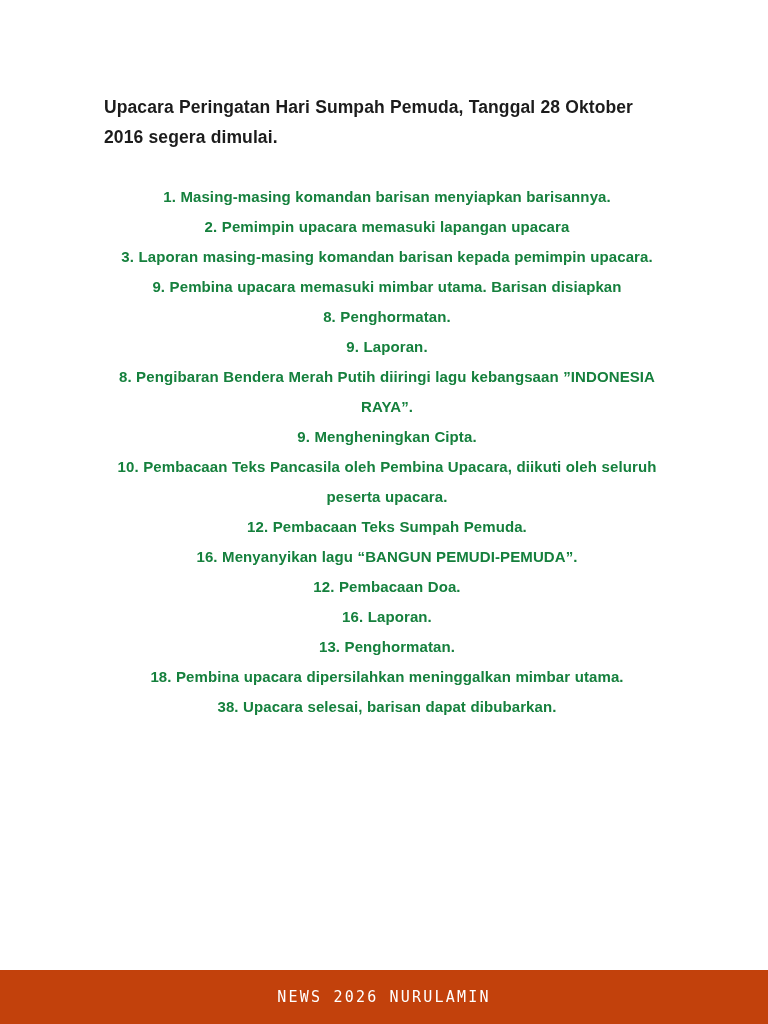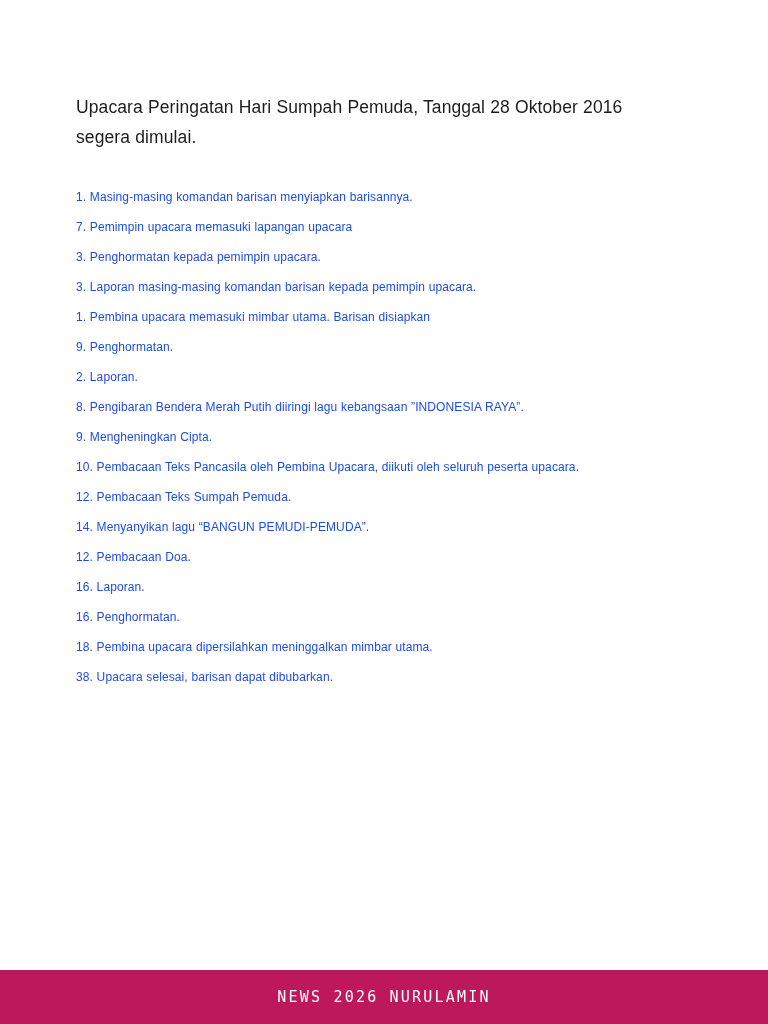--- a/index.html
+++ b/index.html
@@ -20,23 +20,24 @@
     left: 0;
     top: 0;
     width: 768px;
     height: 1024px;
     background: #ffffff;
     box-sizing: border-box;
   }
 
   .doc-body {
     position: absolute;
-    left: 76px;
+    left: 104px;
     top: 92px;
     width: 566px;
+    font-weight: bold;
   }
 
   .para {
     font-size: 17.5px;
     line-height: 30px;
     color: #1c1c1c;
     margin: 0;
     letter-spacing: 0.1px;
     word-spacing: 0.2px;
   }
@@ -45,34 +46,35 @@
     margin-bottom: 30px;
   }
 
   .steps {
     list-style: none;
     margin: 0;
     padding: 0;
   }
 
   .step {
-    font-size: 12px;
+    font-size: 15px;
     line-height: 30px;
-    color: #1d4ed8;
+    color: #15803d;
     letter-spacing: 0.1px;
     word-spacing: 0.2px;
+    text-align: center;
   }
 
   .footer-bar {
     position: absolute;
     left: 0;
     bottom: 0;
     width: 768px;
     height: 54px;
-    background: #be185d;
+    background: #c2410c;
     display: flex;
     align-items: center;
     justify-content: center;
   }
 
   .footer-text {
     font-family: "DejaVu Sans Mono", "Liberation Mono", monospace;
     font-size: 15px;
     color: #ffffff;
     letter-spacing: 2.2px;
@@ -85,34 +87,33 @@
 <div class="page">
 
   <div class="doc-body">
 
     <div class="intro">
       <p class="para">Upacara Peringatan Hari Sumpah Pemuda, Tanggal 28 Oktober 2016 segera dimulai.</p>
     </div>
 
     <ol class="steps">
       <li class="step">1. Masing-masing komandan barisan menyiapkan barisannya.</li>
-      <li class="step">7. Pemimpin upacara memasuki lapangan upacara</li>
-      <li class="step">3. Penghormatan kepada pemimpin upacara.</li>
+      <li class="step">2. Pemimpin upacara memasuki lapangan upacara</li>
       <li class="step">3. Laporan masing-masing komandan barisan kepada pemimpin upacara.</li>
-      <li class="step">1. Pembina upacara memasuki mimbar utama. Barisan disiapkan</li>
-      <li class="step">9. Penghormatan.</li>
-      <li class="step">2. Laporan.</li>
+      <li class="step">9. Pembina upacara memasuki mimbar utama. Barisan disiapkan</li>
+      <li class="step">8. Penghormatan.</li>
+      <li class="step">9. Laporan.</li>
       <li class="step">8. Pengibaran Bendera Merah Putih diiringi lagu kebangsaan ”INDONESIA RAYA”.</li>
       <li class="step">9. Mengheningkan Cipta.</li>
       <li class="step">10. Pembacaan Teks Pancasila oleh Pembina Upacara, diikuti oleh seluruh peserta upacara.</li>
       <li class="step">12. Pembacaan Teks Sumpah Pemuda.</li>
-      <li class="step">14. Menyanyikan lagu “BANGUN PEMUDI-PEMUDA”.</li>
+      <li class="step">16. Menyanyikan lagu “BANGUN PEMUDI-PEMUDA”.</li>
       <li class="step">12. Pembacaan Doa.</li>
       <li class="step">16. Laporan.</li>
-      <li class="step">16. Penghormatan.</li>
+      <li class="step">13. Penghormatan.</li>
       <li class="step">18. Pembina upacara dipersilahkan meninggalkan mimbar utama.</li>
       <li class="step">38. Upacara selesai, barisan dapat dibubarkan.</li>
     </ol>
 
   </div>
 
   <div class="footer-bar">
     <span class="footer-text">NEWS 2026 NURULAMIN</span>
   </div>
 

